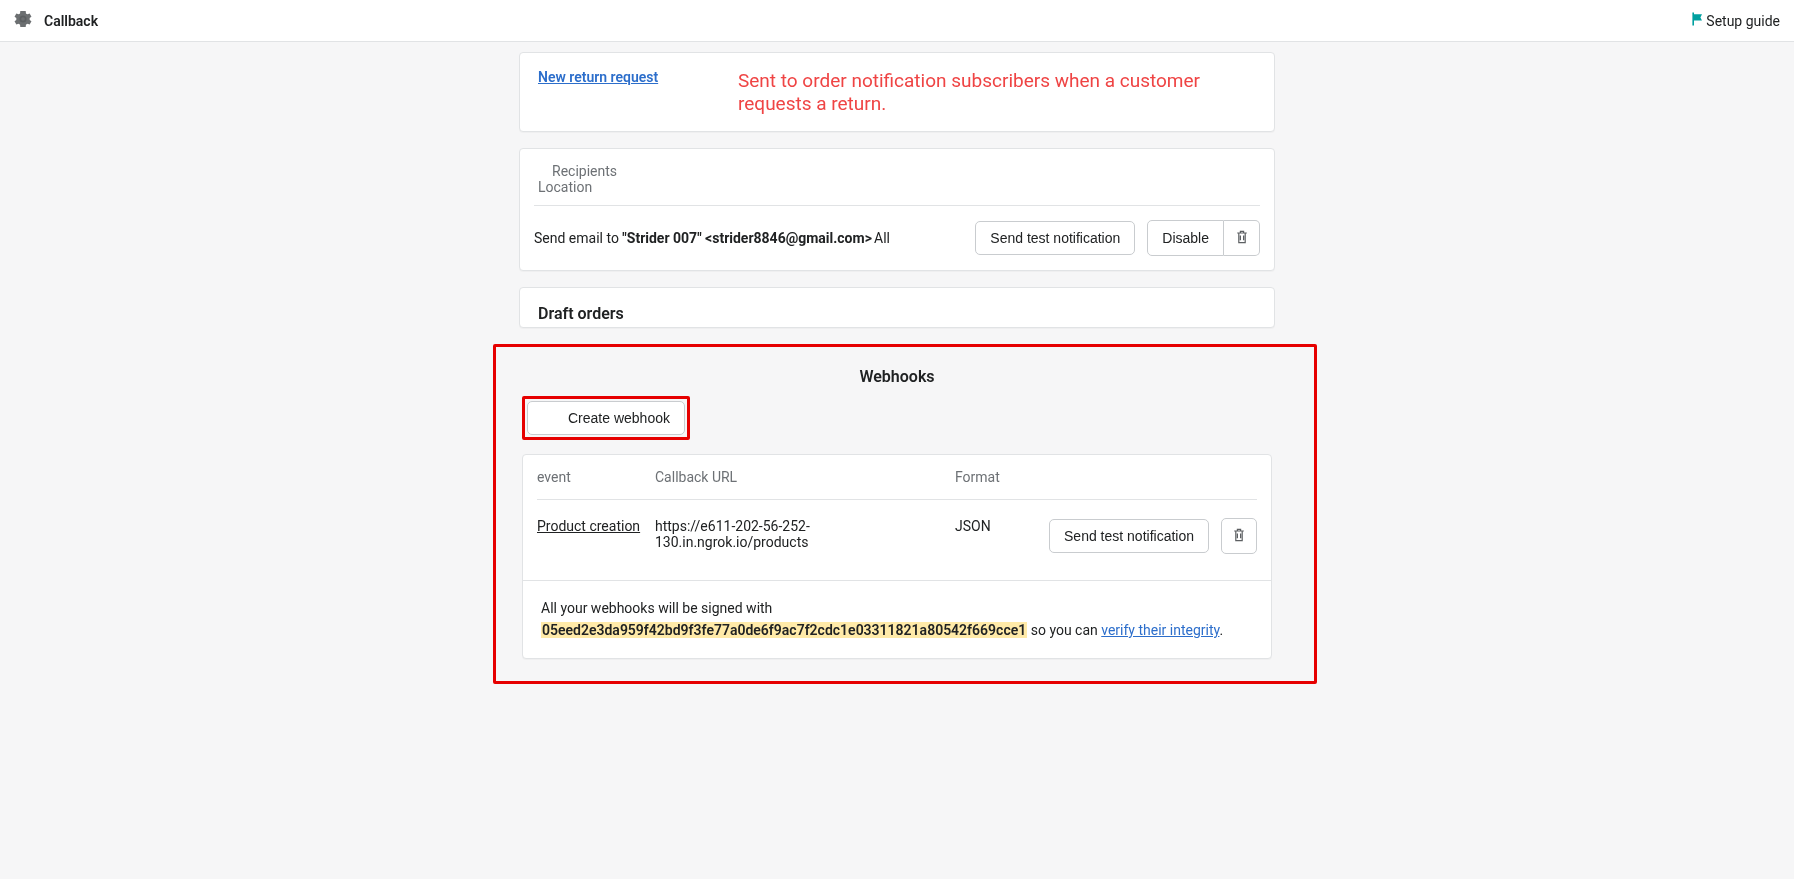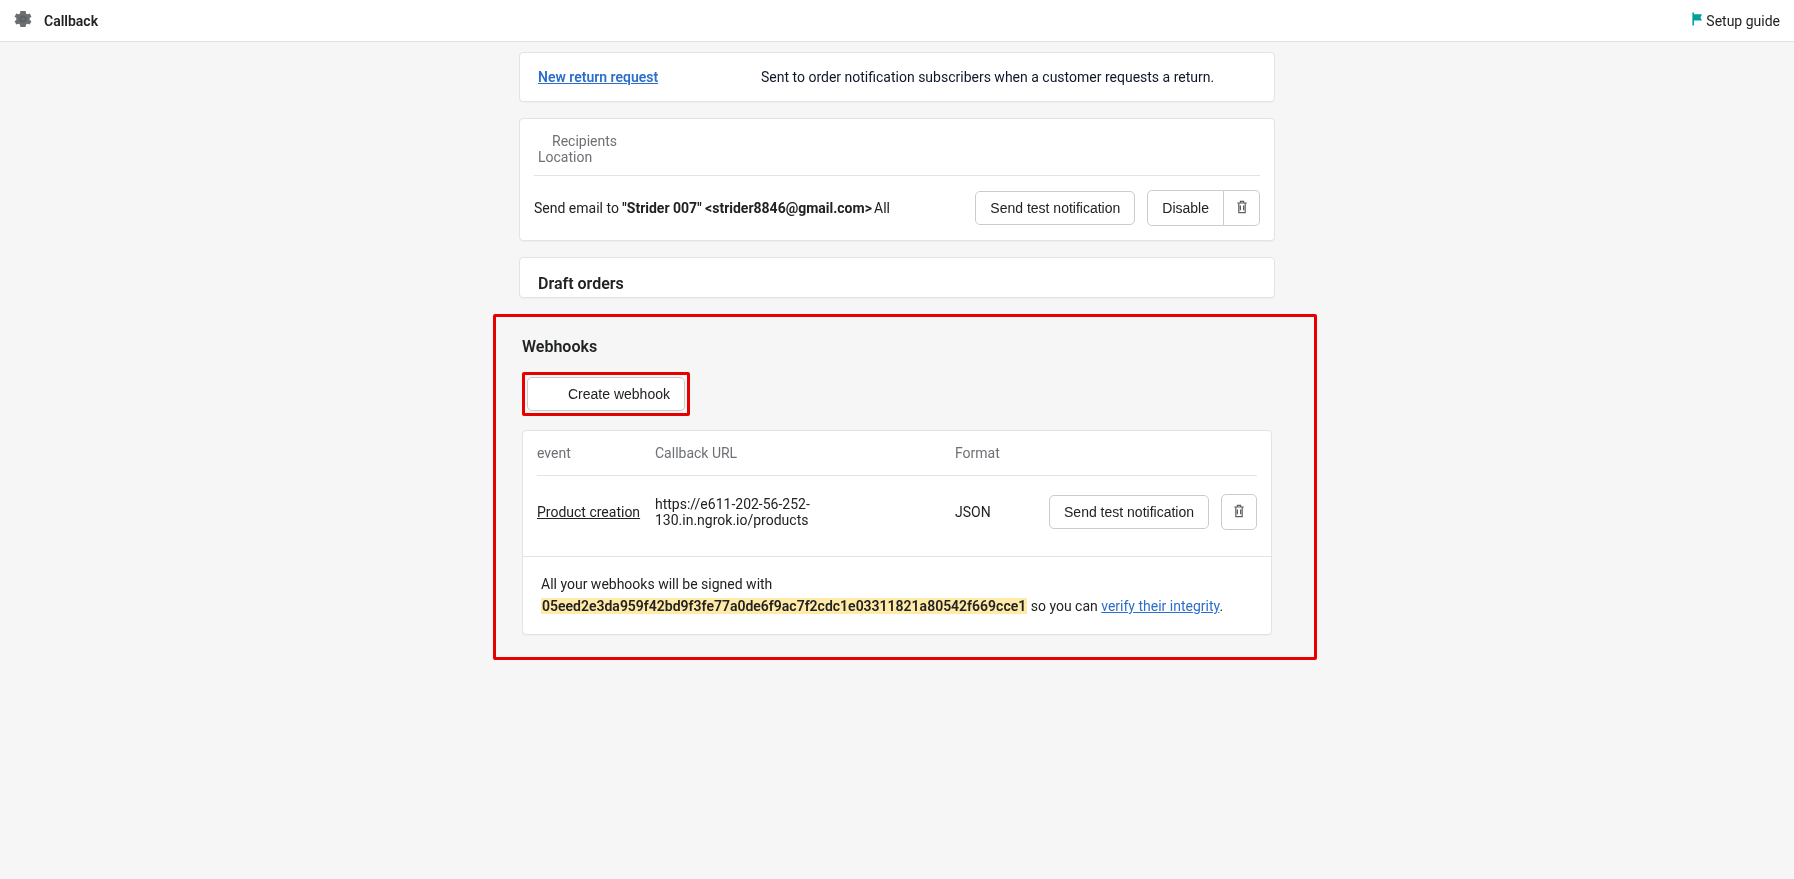--- a/index.html
+++ b/index.html
@@ -46,21 +46,21 @@
       color: #2c6ecb;
       text-decoration: underline;
       font-weight: 600;
       font-size: 14px;
     }
     .link-blue-normal {
       color: #2c6ecb;
       text-decoration: underline;
       font-size: 14px;
     }
-    .desc-text { color: #0f172a; font-size: 14px; margin-left: 23px; }
+    .desc-text { color: #ef4444; font-size: 19px; }
     .table-head {
       display: flex;
       padding: 14px 18px 10px 18px;
       color: #6d7175;
       font-size: 14px;
       flex-direction: column;
     }
     .recipients-row {
       display: flex;
       align-items: center;
@@ -125,33 +125,32 @@
       border-radius: 2px;
       margin-top: 14px;
     }
     .highlight-btn {
       border: 3px solid #e60000;
       display: inline-block;
       border-radius: 2px;
       margin-top: 10px;
     }
     .highlight-btn .btn { border: 1px solid #c9cccf; margin: 2px; padding-left: 40px; }
-    .webhooks-title { font-size: 16px; font-weight: 600; margin-bottom: 6px; }
+    .webhooks-title { font-size: 16px; font-weight: 600; margin-bottom: 0; text-align: center; }
     .webhook-table-head {
       display: flex;
       padding: 14px 18px;
       color: #6d7175;
       font-size: 14px;
       border-bottom: 1px solid #e1e3e5;
       margin: 0 14px;
       padding-left: 0; padding-right: 0;
     }
     .webhook-row {
       display: flex;
-      align-items: center;
       padding: 18px 0 26px 0;
       margin: 0 14px;
     }
     .signing-row {
       border-top: 1px solid #e1e3e5;
       padding: 16px 18px;
       font-size: 14px;
       line-height: 1.6;
     }
     .secret {

